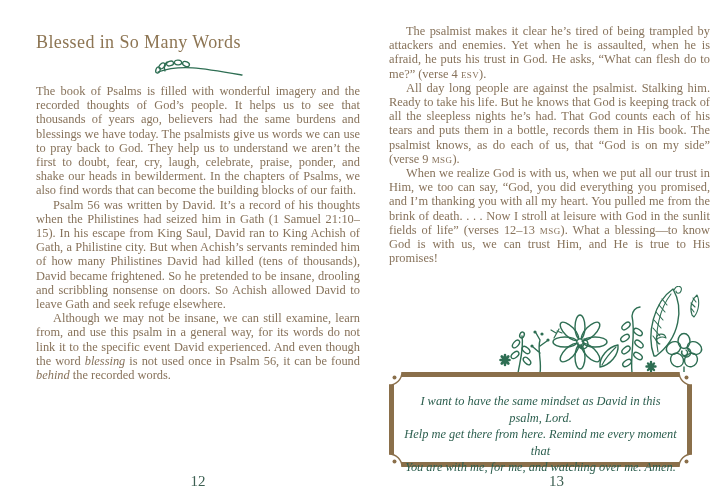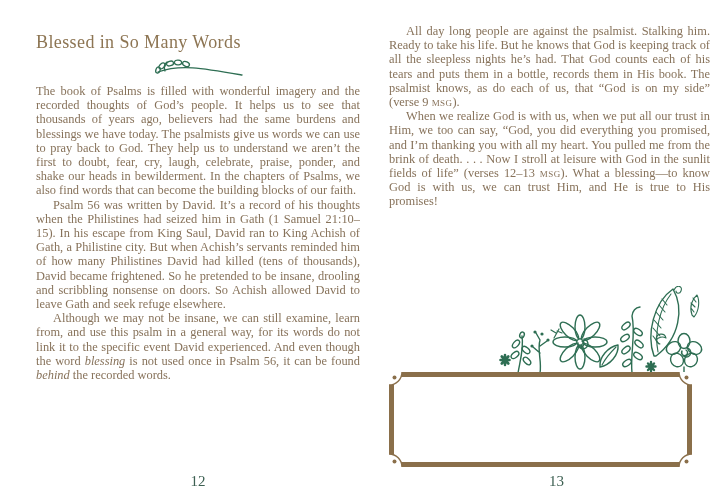--- a/index.html
+++ b/index.html
@@ -77,20 +77,21 @@
 
     <div class="body-text">
         <p class=""><span>The book of Psalms is filled with wonderful imagery and the recorded thoughts of God’s people. It helps us to see that thousands of years ago, believers had the same burdens and blessings we have today. The psalmists give us words we can use to pray back to God. They help us to understand we aren’t the first to doubt, fear, cry, laugh, celebrate, praise, ponder, and shake our heads in bewilderment. In the chapters of Psalms, we also find words that can become the building blocks of our faith.</span></p>
         <p class="indent"><span>Psalm 56 was written by David. It’s a record of his thoughts when the Philistines had seized him in Gath (1 Samuel 21:10–15). In his escape from King Saul, David ran to King Achish of Gath, a Philistine city. But when Achish’s servants reminded him of how many Philistines David had killed (tens of thousands), David became frightened. So he pretended to be insane, drooling and scribbling nonsense on doors. So Achish allowed David to leave Gath and seek refuge elsewhere.</span></p>
         <p class="indent"><span>Although we may not be insane, we can still examine, learn from, and use this psalm in a general way, for its words do not link it to the specific event David experienced. And even though the word </span><span class="seg-italic">blessing</span><span> is not used once in Psalm 56, it can be found </span><span class="seg-italic">behind</span><span> the recorded words.</span></p>
       </div>
   </div>
 
   <div class="right-page">
     <div class="body-text">
+        <p class="indent"><span>The psalmist makes it clear he’s tired of being trampled by attackers and enemies. Yet when he is assaulted, when he is afraid, he puts his trust in God. He asks, “What can flesh do to me?” (verse 4 </span><span class="seg-smallcaps">esv</span><span>).</span></p>
         <p class="indent"><span>All day long people are against the psalmist. Stalking him. Ready to take his life. But he knows that God is keeping track of all the sleepless nights he’s had. That God counts each of his tears and puts them in a bottle, records them in His book. The psalmist knows, as do each of us, that “God is on my side” (verse 9 </span><span class="seg-smallcaps">msg</span><span>).</span></p>
         <p class="indent"><span>When we realize God is with us, when we put all our trust in Him, we too can say, “God, you did everything you promised, and I’m thanking you with all my heart. You pulled me from the brink of death. . . . Now I stroll at leisure with God in the sunlit fields of life” (verses 12–13 </span><span class="seg-smallcaps">msg</span><span>). What a blessing—to know God is with us, we can trust Him, and He is true to His promises!</span></p>
       </div>
   </div>
 
   <div class="floral-wrap">
     <svg width="214" height="88" viewBox="0 0 214 88">
       <g fill="none" stroke="#2e6e53" stroke-width="1.4" stroke-linecap="round" stroke-linejoin="round">
 
         <g stroke-width="2.6">
@@ -166,18 +167,21 @@
       <circle cx="303" cy="95" r="13" fill="#ffffff"></circle>
       <circle cx="0" cy="0" r="13" fill="none" stroke="#8a6f4a" stroke-width="1.4"></circle>
       <circle cx="303" cy="0" r="13" fill="none" stroke="#8a6f4a" stroke-width="1.4"></circle>
       <circle cx="0" cy="95" r="13" fill="none" stroke="#8a6f4a" stroke-width="1.4"></circle>
       <circle cx="303" cy="95" r="13" fill="none" stroke="#8a6f4a" stroke-width="1.4"></circle>
       <circle cx="5.5" cy="5.5" r="2" fill="#8a6f4a"></circle>
       <circle cx="297.5" cy="5.5" r="2" fill="#8a6f4a"></circle>
       <circle cx="5.5" cy="89.5" r="2" fill="#8a6f4a"></circle>
       <circle cx="297.5" cy="89.5" r="2" fill="#8a6f4a"></circle>
     </svg>
+    <div class="prayer-text">I want to have the same mindset as David in this psalm, Lord.
+Help me get there from here. Remind me every moment that
+You are with me, for me, and watching over me. Amen.</div>
   </div>
 
   <div class="page-num pn-left">12</div>
   <div class="page-num pn-right">13</div>
 
 </div>
 
 </body></html>

